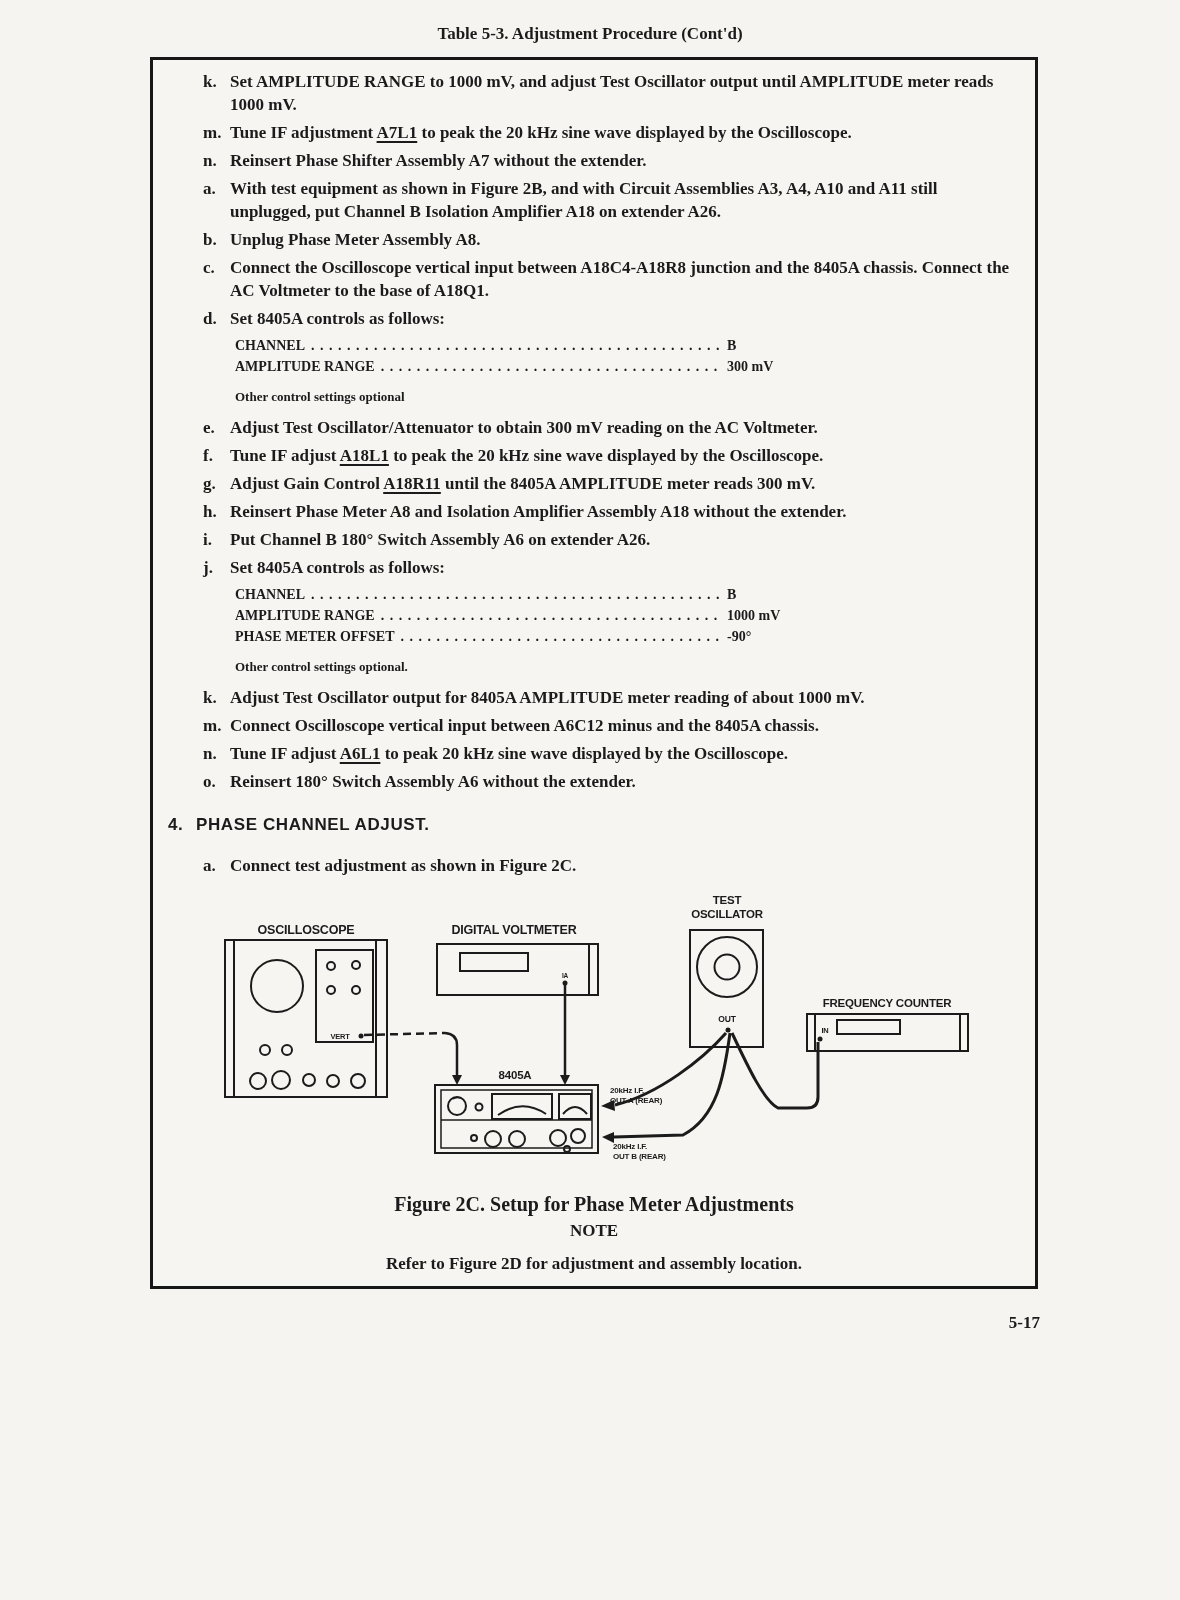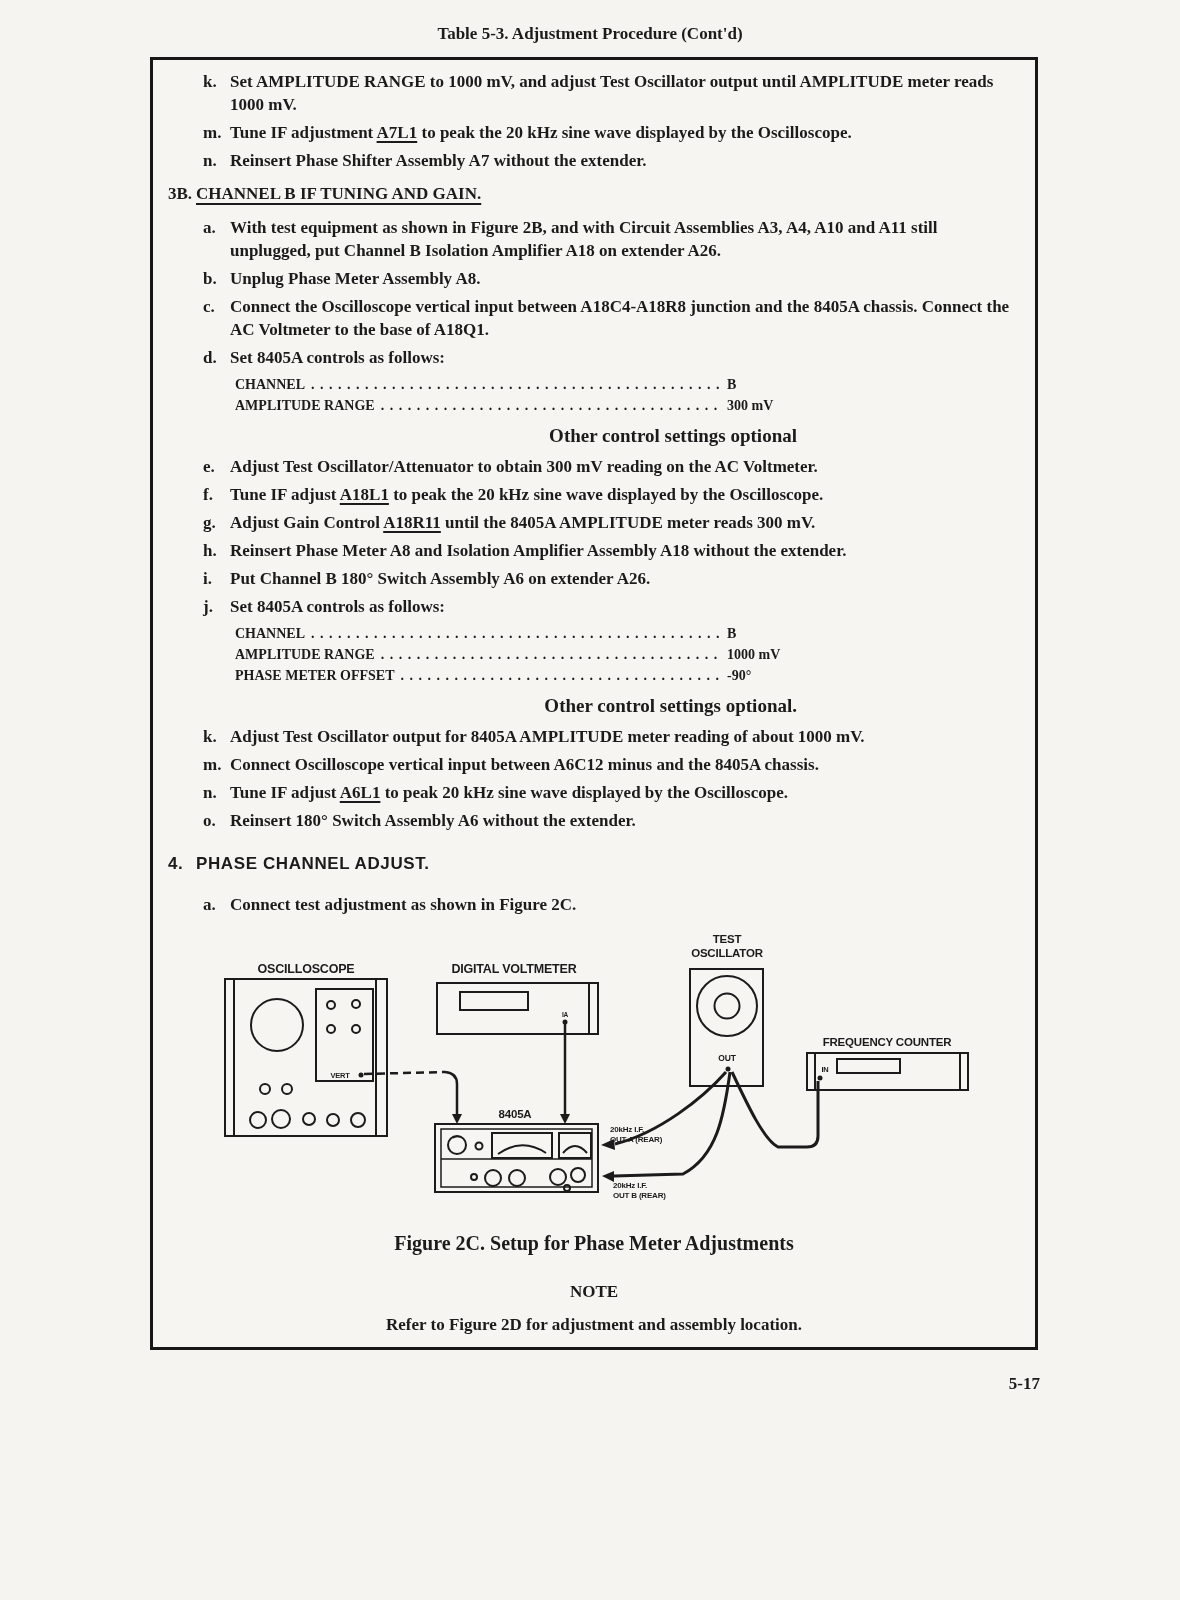--- a/index.html
+++ b/index.html
@@ -45,30 +45,30 @@
     font-family:"Liberation Sans","DejaVu Sans",sans-serif;
     font-weight:700;letter-spacing:0.6px;
     margin:20px 0 18px 0;
   }
   .sec-head.sans .sec-title{text-decoration:none;}
   .settings{margin:2px 0 0 82px;width:562px;font-size:14px;line-height:21px;}
   .s-line{display:flex;}
   .s-label{white-space:nowrap;}
   .s-dots{flex:1;overflow:hidden;white-space:nowrap;margin:0 6px;letter-spacing:1px;}
   .s-value{flex:0 0 70px;white-space:nowrap;}
-  .settings-note{width:562px;margin:8px 0 8px 82px;text-align:right;font-size:19px;line-height:23px;}
+  .settings-note{width:562px;margin:8px 0 8px 82px;text-align:left;font-size:13px;line-height:23px;}
   .figure-wrap{margin:10px 0 0 62px;width:760px;height:286px;}
   svg text{
     font-family:"Liberation Sans","DejaVu Sans",sans-serif;
     font-weight:700;
     fill:#1b1b1b;
     letter-spacing:-0.2px;
   }
   .fig-caption{text-align:center;font-size:20px;margin-top:20px;}
-  .note-heading{text-align:center;font-size:17px;margin-top:27px;}
+  .note-heading{text-align:center;font-size:17px;margin-top:5px;}
   .note-text{text-align:center;font-size:17px;margin-top:13px;}
   .page-num{
     text-align:right;
     padding-right:140px;
     margin-top:24px;
     font-size:17px;
   }
 </style>
 </head>
 <body>
@@ -86,23 +86,20 @@
     </div>
     <div class="item">
       <span class="marker">m.</span>
       <span class="t"><span>Tune IF adjustment </span><span class="u">A7L1</span><span> to peak the 20 kHz sine wave displayed by the Oscilloscope.</span></span>
     </div>
     <div class="item">
       <span class="marker">n.</span>
       <span class="t"><span>Reinsert Phase Shifter Assembly A7 without the extender.</span><span class="u"></span><span></span></span>
     </div>
 
-    <div class="sec-head">
-      <span class="sec-marker">3B.</span><span class="sec-title">CHANNEL B IF TUNING AND GAIN.</span>
-    </div>
 
     <div class="item">
       <span class="marker">a.</span>
       <span class="t"><span>With test equipment as shown in Figure 2B, and with Circuit Assemblies A3, A4, A10 and A11 still unplugged, put Channel B Isolation Amplifier A18 on extender A26.</span><span class="u"></span><span></span></span>
     </div>
     <div class="item">
       <span class="marker">b.</span>
       <span class="t"><span>Unplug Phase Meter Assembly A8.</span><span class="u"></span><span></span></span>
     </div>
     <div class="item">

